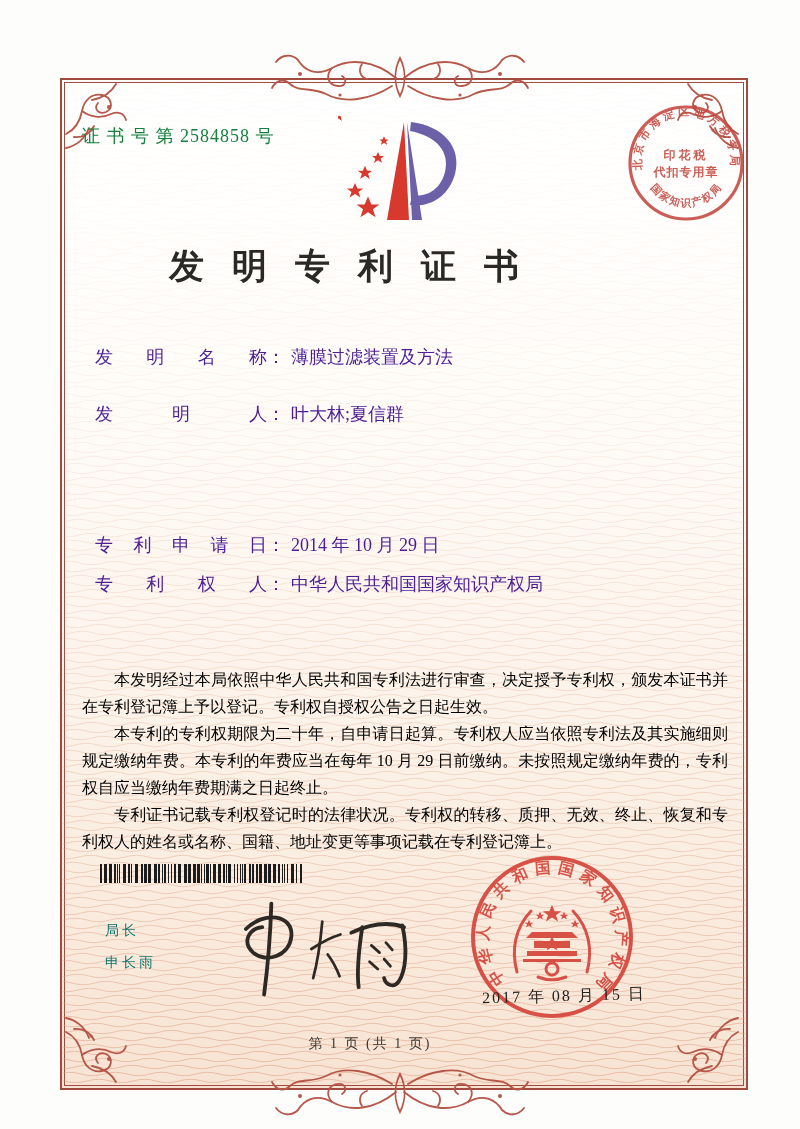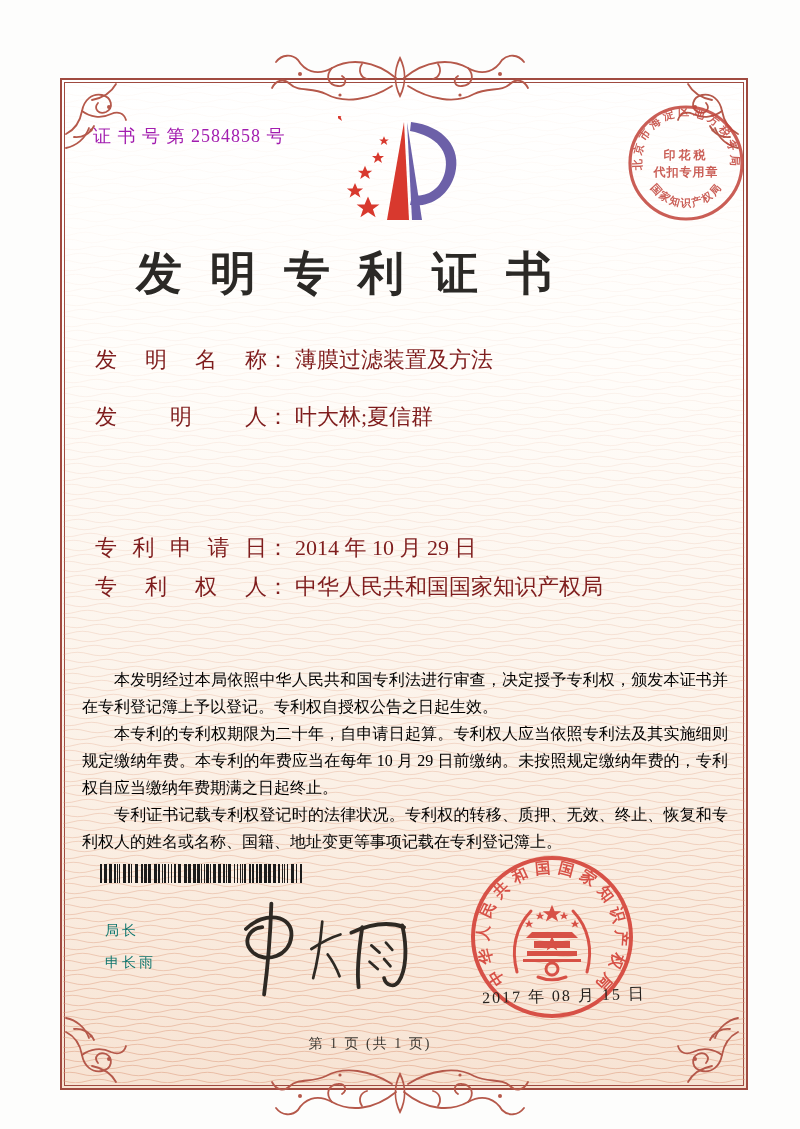--- a/index.html
+++ b/index.html
@@ -10,24 +10,24 @@
   html,body{margin:0;padding:0;background:#e9e9e9;}
   .page{position:relative;width:800px;height:1129px;background:#fdfdfc;overflow:hidden;
         font-family:"Liberation Serif","DejaVu Serif",serif;color:var(--ink);}
   
   .frame{position:absolute;left:60px;top:78px;width:684px;height:1008px;
          border:2px solid var(--border);
          background:linear-gradient(180deg,#ffffff 0%,#fffdfa 28%,#fcf3ea 62%,#f9e9db 88%,#f7e3d3 100%);}
   .frame-inner{position:absolute;inset:2px;border:1px solid var(--border);}
   .waves{position:absolute;left:63px;top:81px;z-index:1;pointer-events:none;}
   .abs{position:absolute;z-index:3;}
-  .cert-no{left:93px;top:124px;font-size:18px;letter-spacing:1px;color:#a21caf;}
-  .title{left:0;top:243px;width:688px;text-align:center;font-size:46px;font-weight:600;
+  .cert-no{left:82px;top:124px;font-size:18px;letter-spacing:1px;color:#15803d;}
+  .title{left:0;top:243px;width:688px;text-align:center;font-size:35px;font-weight:600;
          letter-spacing:28px;text-indent:28px;color:#2b2926;}
-  .field-row{left:95px;font-size:22px;color:#7f1d1d;white-space:nowrap;}
+  .field-row{left:95px;font-size:18px;color:#4c1d95;white-space:nowrap;}
   .field-label{display:inline-block;width:172px;text-align:justify;text-align-last:justify;vertical-align:bottom;}
   .field-colon{margin-right:6px;}
   .body-text{left:82px;top:666px;width:646px;font-size:16px;line-height:27px;
              text-align:justify;color:#000000;}
   .body-text p{margin:0;text-indent:2em;}
   .director{left:105px;font-family:"Liberation Sans","DejaVu Sans",sans-serif;
             font-size:14px;letter-spacing:3px;color:#0f766e;}
   .seal-date{left:482px;top:986px;font-size:16px;letter-spacing:2px;color:#26221e;
              transform:rotate(-1.5deg);z-index:5;}
   .footer{left:0;top:1035px;width:740px;text-align:center;font-size:14px;

